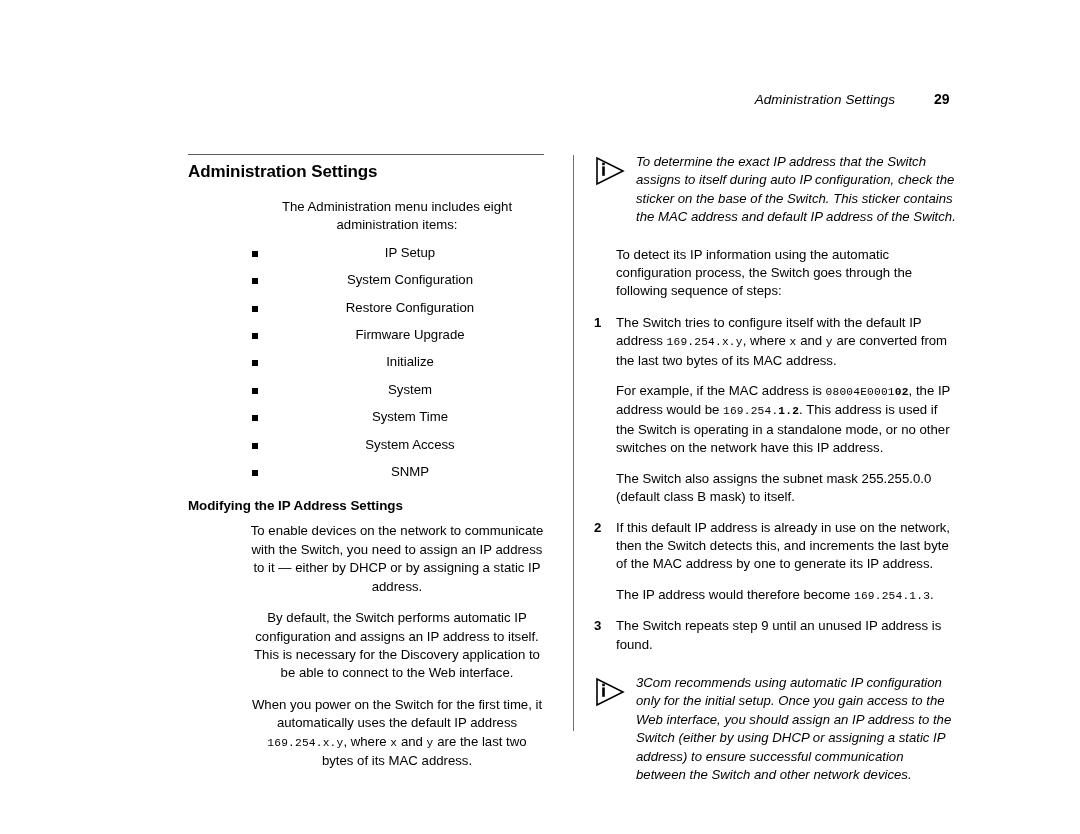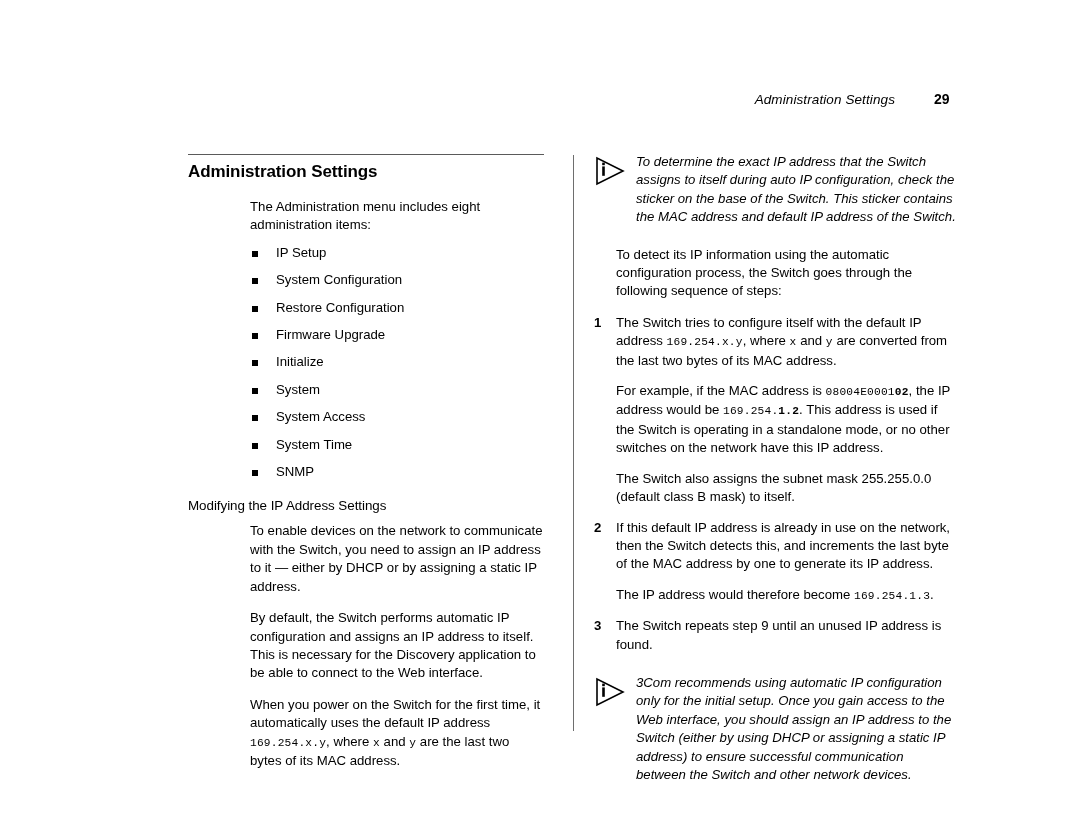--- a/index.html
+++ b/index.html
@@ -80,27 +80,28 @@
   }
 
   h1.sec-title {
     font-size: 17px;
     font-weight: bold;
     margin: 0 0 16px 0;
     letter-spacing: -0.1px;
   }
   h2.sub-title {
     font-size: 13.4px;
-    font-weight: normal;
+    font-weight: bold;
     margin: 0 0 9px 0;
     letter-spacing: -0.05px;
   }
 
   .indent {
     margin-left: 62px;
+    text-align: center;
   }
 
   p.body {
     font-size: 13.2px;
     line-height: 18.4px;
     margin: 0 0 13px 0;
     color: #000;
   }
   p.body.tight { margin-bottom: 0; }
 
@@ -206,22 +207,22 @@
     <div class="indent">
       <p class="body tight">The Administration menu includes eight administration items:</p>
 
       <ul class="sq-list">
         <li><span class="sq"></span><span>IP Setup</span></li>
         <li><span class="sq"></span><span>System Configuration</span></li>
         <li><span class="sq"></span><span>Restore Configuration</span></li>
         <li><span class="sq"></span><span>Firmware Upgrade</span></li>
         <li><span class="sq"></span><span>Initialize</span></li>
         <li><span class="sq"></span><span>System</span></li>
+        <li><span class="sq"></span><span>System Time</span></li>
         <li><span class="sq"></span><span>System Access</span></li>
-        <li><span class="sq"></span><span>System Time</span></li>
         <li><span class="sq"></span><span>SNMP</span></li>
       </ul>
     </div>
 
     <h2 class="sub-title" style="margin-top:17px;">Modifying the IP Address Settings</h2>
 
     <div class="indent">
       <p class="body">To enable devices on the network to communicate with the Switch, you need to assign an IP address to it — either by DHCP or by assigning a static IP address.</p>
       <p class="body">By default, the Switch performs automatic IP configuration and assigns an IP address to itself. This is necessary for the Discovery application to be able to connect to the Web interface.</p>
     </div>

